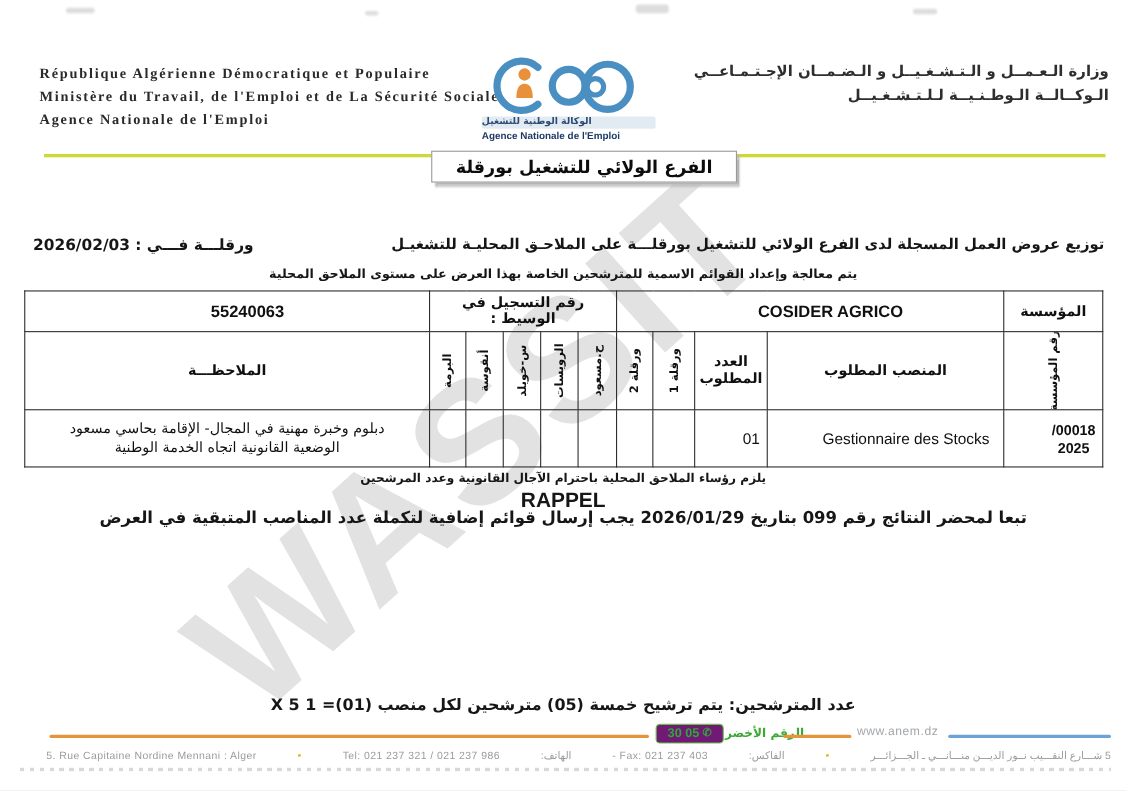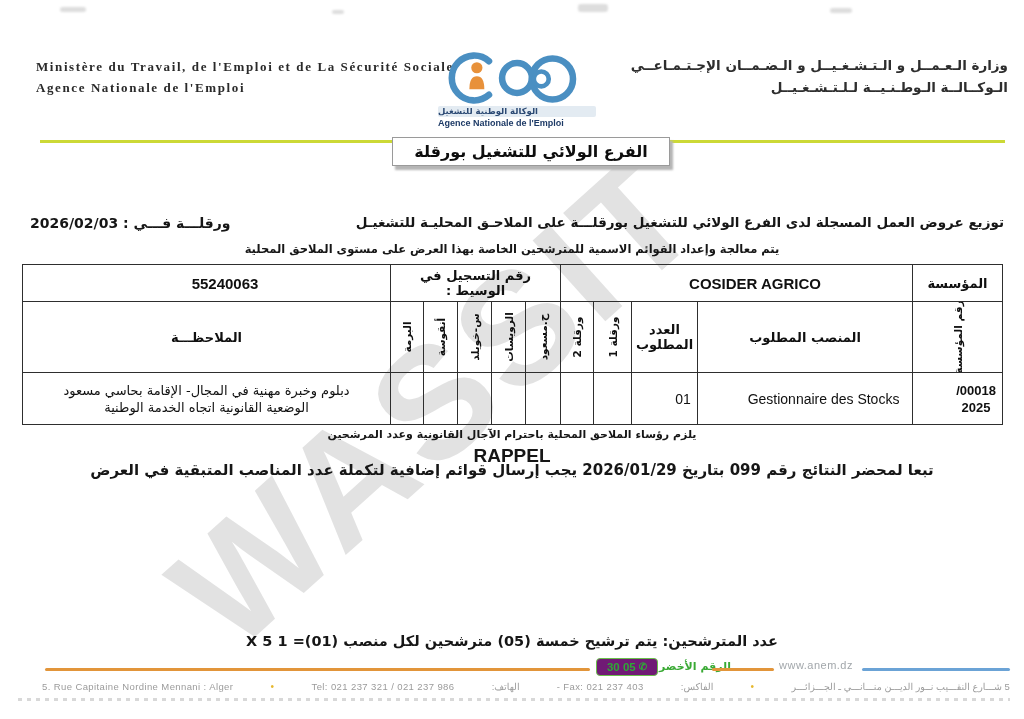--- a/index.html
+++ b/index.html
@@ -107,20 +107,21 @@
 
   <div class="smudge" style="left:60px;top:7px;width:26px;height:5px;"></div>
   <div class="smudge" style="left:332px;top:10px;width:12px;height:4px;"></div>
   <div class="smudge" style="left:578px;top:4px;width:30px;height:8px;"></div>
   <div class="smudge" style="left:830px;top:8px;width:22px;height:5px;"></div>
   <div class="noise-line"></div>
 
   <div class="content">
 
     <div class="abs hdr-fr">
+      <div>République Algérienne Démocratique et Populaire</div>
       <div>Ministère du Travail, de l'Emploi et de La Sécurité Sociale</div>
       <div>Agence  Nationale  de  l'Emploi</div>
     </div>
 
     <div class="abs logo-wrap">
       <svg class="logo-mark" width="150" height="56" viewBox="0 0 160 60">
         <path d="M 50 12 A 24 24 0 1 0 50 48" fill="none" stroke="#4a8fc2" stroke-width="7" stroke-linecap="round"></path>
         <circle cx="37" cy="19" r="6" fill="#e8913a"></circle>
         <path d="M 29 42 Q 29 28 37 28 Q 45 28 45 42 Z" fill="#e8913a"></path>
         <circle cx="80" cy="30" r="16" fill="none" stroke="#4a8fc2" stroke-width="7"></circle>

